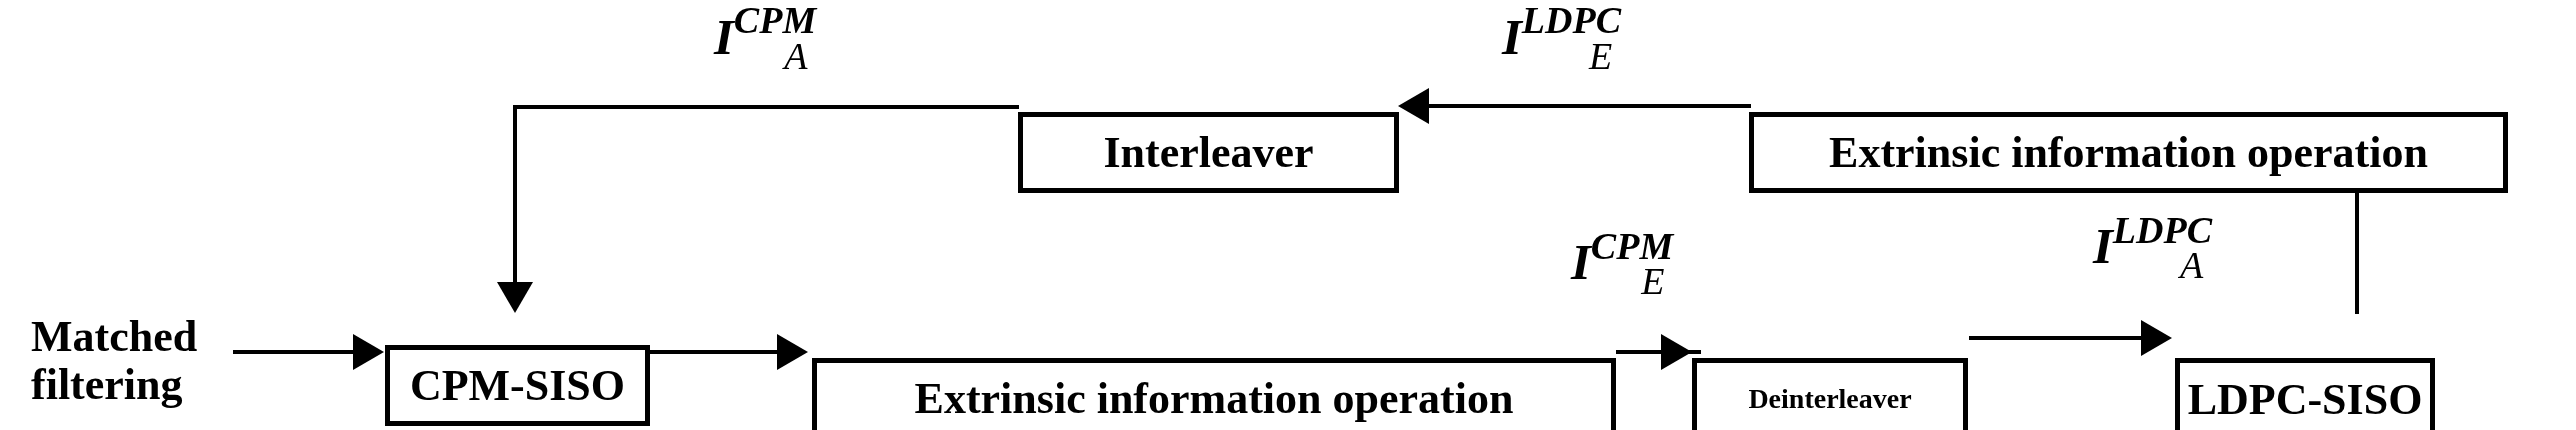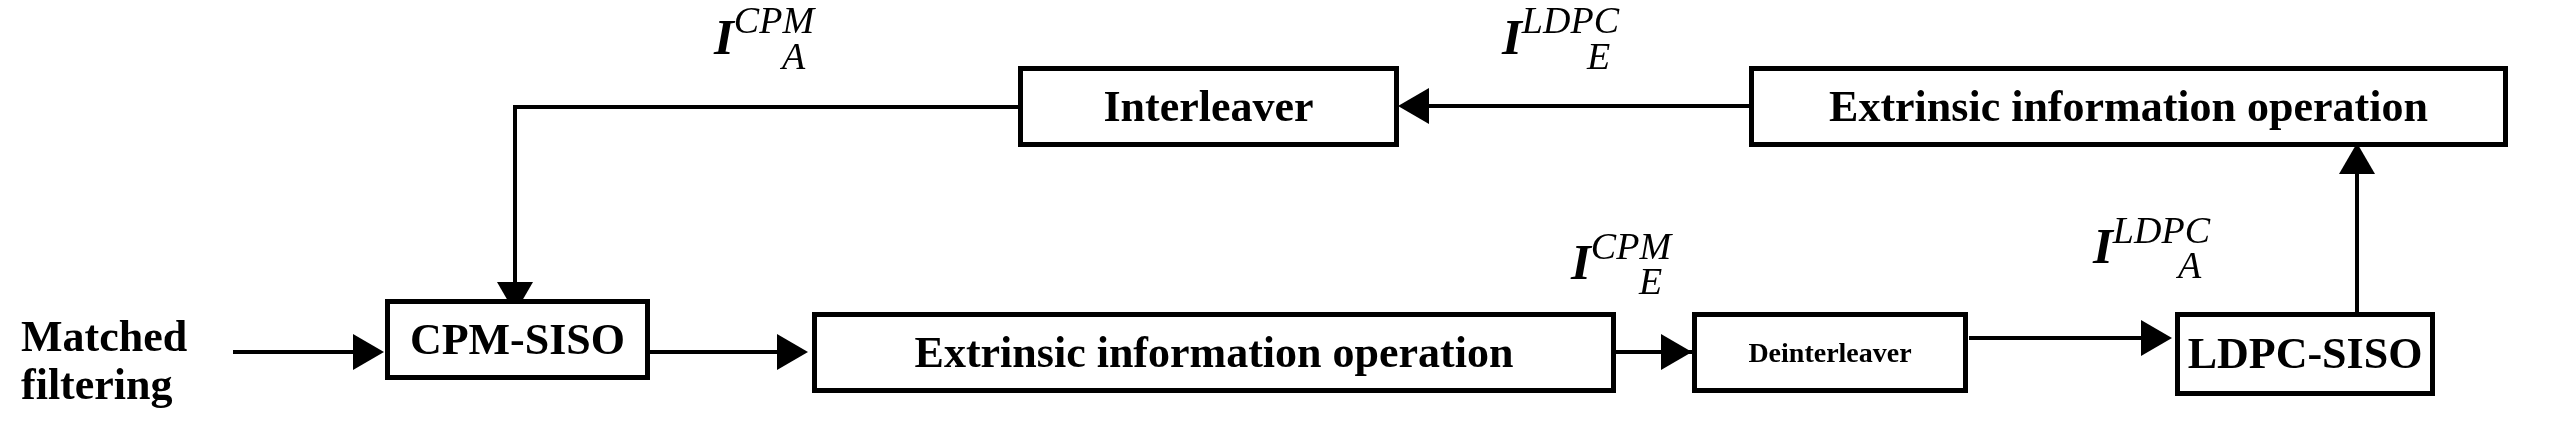--- a/index.html
+++ b/index.html
@@ -21,20 +21,21 @@
     position: absolute;
     box-sizing: border-box;
     border: 5px solid #000000;
     background: #ffffff;
     display: flex;
     align-items: center;
     justify-content: center;
     color: #000000;
     line-height: 1;
     z-index: 3;
+    margin-top: 46px;
   }
   .box-label {
     white-space: nowrap;
     display: block;
   }
   .bold-box .box-label {
     font-weight: bold;
   }
   .plain-box .box-label {
     font-weight: bold;
@@ -64,20 +65,21 @@
     font-style: italic;
     font-weight: bold;
     font-size: 51px;
   }
   .mathlabel .sup {
     font-style: italic;
     font-size: 38px;
     vertical-align: super;
     position: relative;
     top: -4.2px;
+    font-weight: bold;
   }
   .mathlabel .sub {
     font-style: italic;
     font-size: 38px;
     position: relative;
     top: 15.5px;
     margin-left: -32px;
   }
 
   
@@ -118,21 +120,21 @@
     border-left: 18.3px solid transparent;
     border-right: 18.3px solid transparent;
     border-bottom: 31px solid #000000;
   }
 </style>
 </head>
 <body>
 
 <div id="canvas">
 
-  <div class="free-text" style="left:21px; top:313px; font-size:44px;">Matched
+  <div class="free-text" style="left:31px; top:313px; font-size:44px;">Matched
 filtering</div>
 
   <div class="hline" style="left:233px; top:350px; width:124px;"></div>
   <div class="arrow arrow-right" style="left:353px; top:334px;"></div>
 
   <div class="box bold-box" style="left:385px; top:299px; width:265px; height:81px; font-size:44px;">
     <span class="box-label">CPM-SISO</span>
   </div>
 
   <div class="hline" style="left:650px; top:350px; width:131px;"></div>

